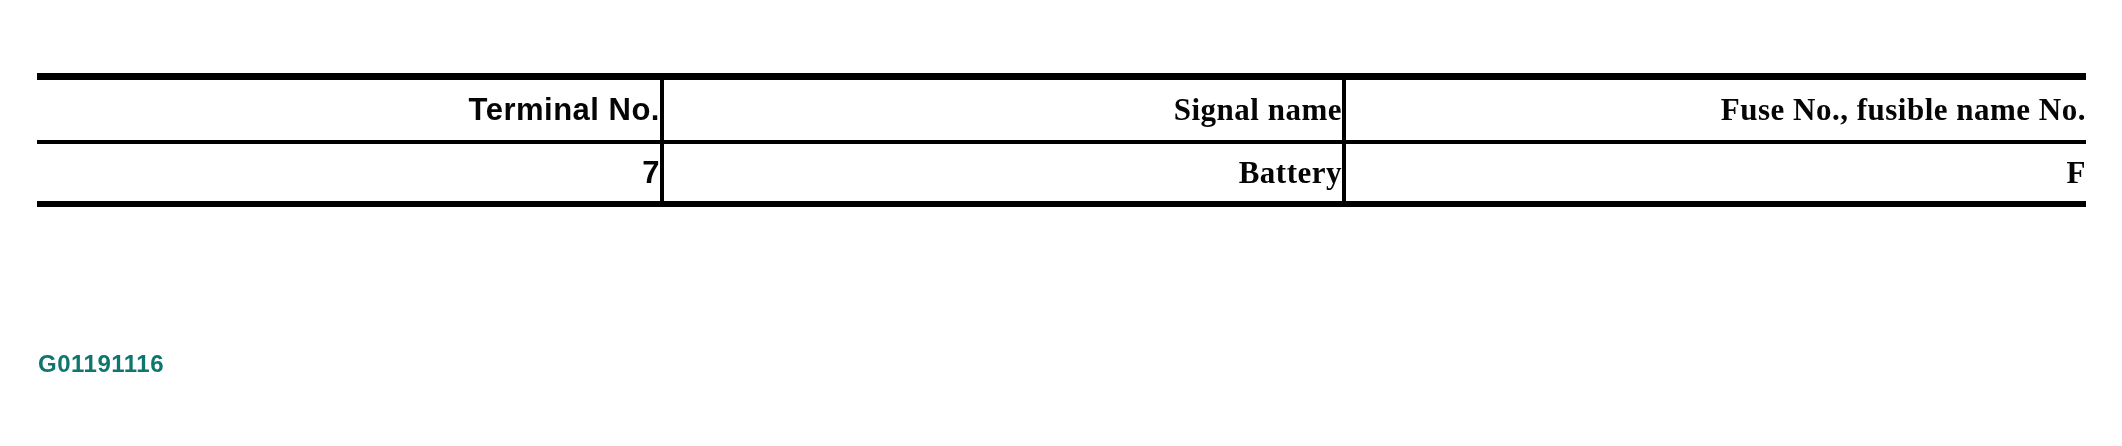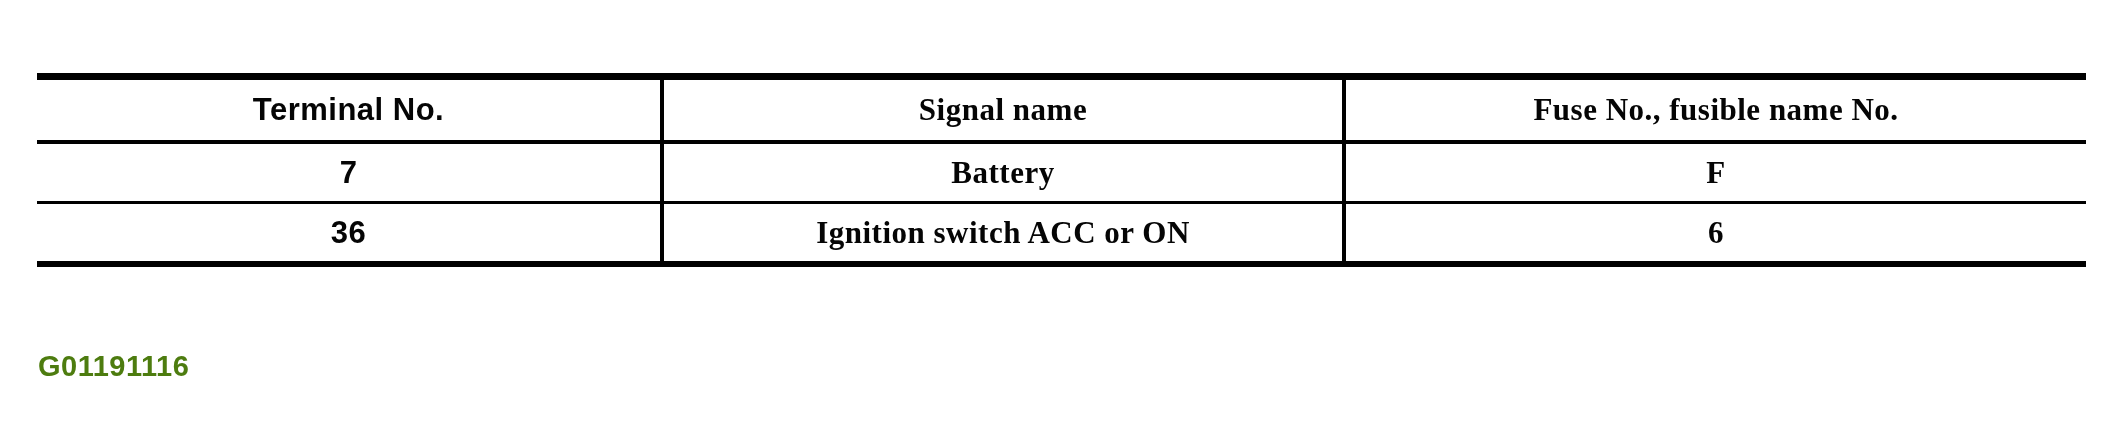--- a/index.html
+++ b/index.html
@@ -21,21 +21,21 @@
     left: 37px;
     top: 73px;
     width: 2049px;
     border-collapse: collapse;
     table-layout: fixed;
     border-top: 7px solid #000000;
     border-bottom: 6px solid #000000;
   }
   table.signal-table th,
   table.signal-table td {
-    text-align: center;
+    text-align: right;
     vertical-align: middle;
     font-size: 31px;
     font-weight: 600;
     padding: 0;
     letter-spacing: 0.5px;
     color: #050505;
   }
   table.signal-table th {
     height: 60px;
     border-bottom: 4px solid #000000;
@@ -49,24 +49,24 @@
   }
   table.signal-table th + th,
   table.signal-table td + td {
     border-left: 4px solid #000000;
     font-family: Liberation Serif, serif;
   }
   .figure-id {
     position: absolute;
     left: 38px;
     top: 350px;
-    font-size: 29px;
+    font-size: 24px;
     font-weight: 700;
     letter-spacing: 0.5px;
-    color: #4d7c0f;
+    color: #0f766e;
   }
 </style>
 </head>
 <body>
 
 <div class="scan-page">
 
   <table class="signal-table">
     <colgroup>
       <col style="width:625px">
@@ -79,23 +79,18 @@
         <th>Signal name</th>
         <th>Fuse No., fusible name No.</th>
       </tr>
     </thead>
     <tbody>
       <tr>
         <td>7</td>
         <td>Battery</td>
         <td>F</td>
       </tr>
-      <tr>
-        <td>36</td>
-        <td>Ignition switch ACC or ON</td>
-        <td>6</td>
-      </tr>
     </tbody>
   </table>
 
   <div class="figure-id">G01191116</div>
 
 </div>
 
 </body></html>

